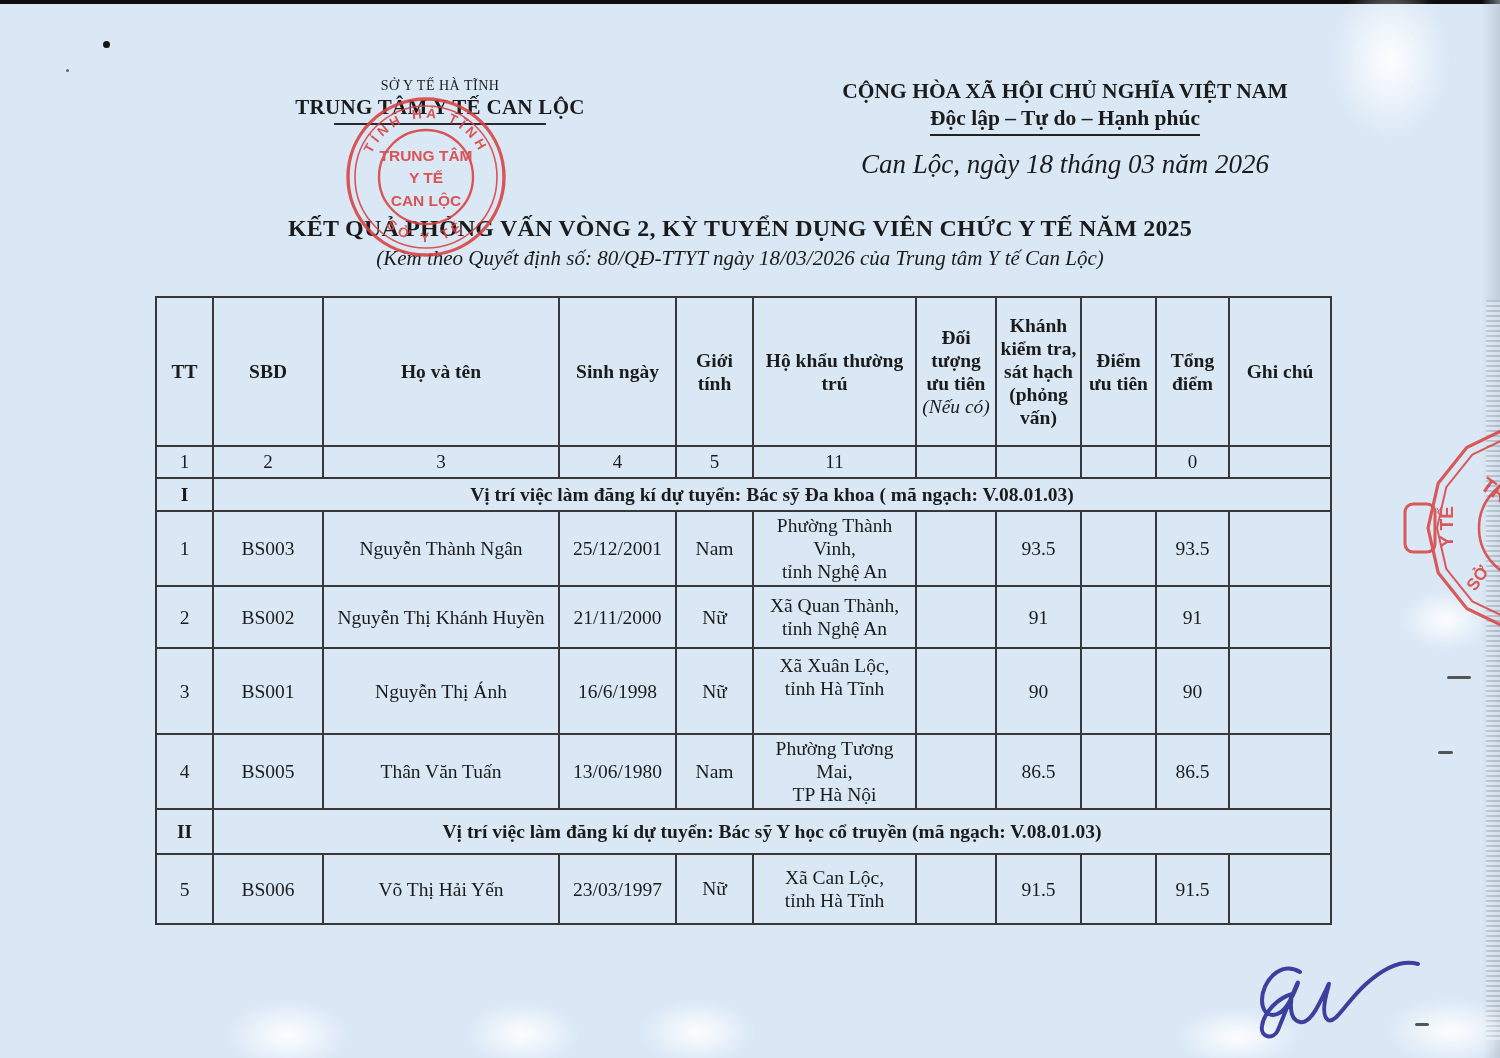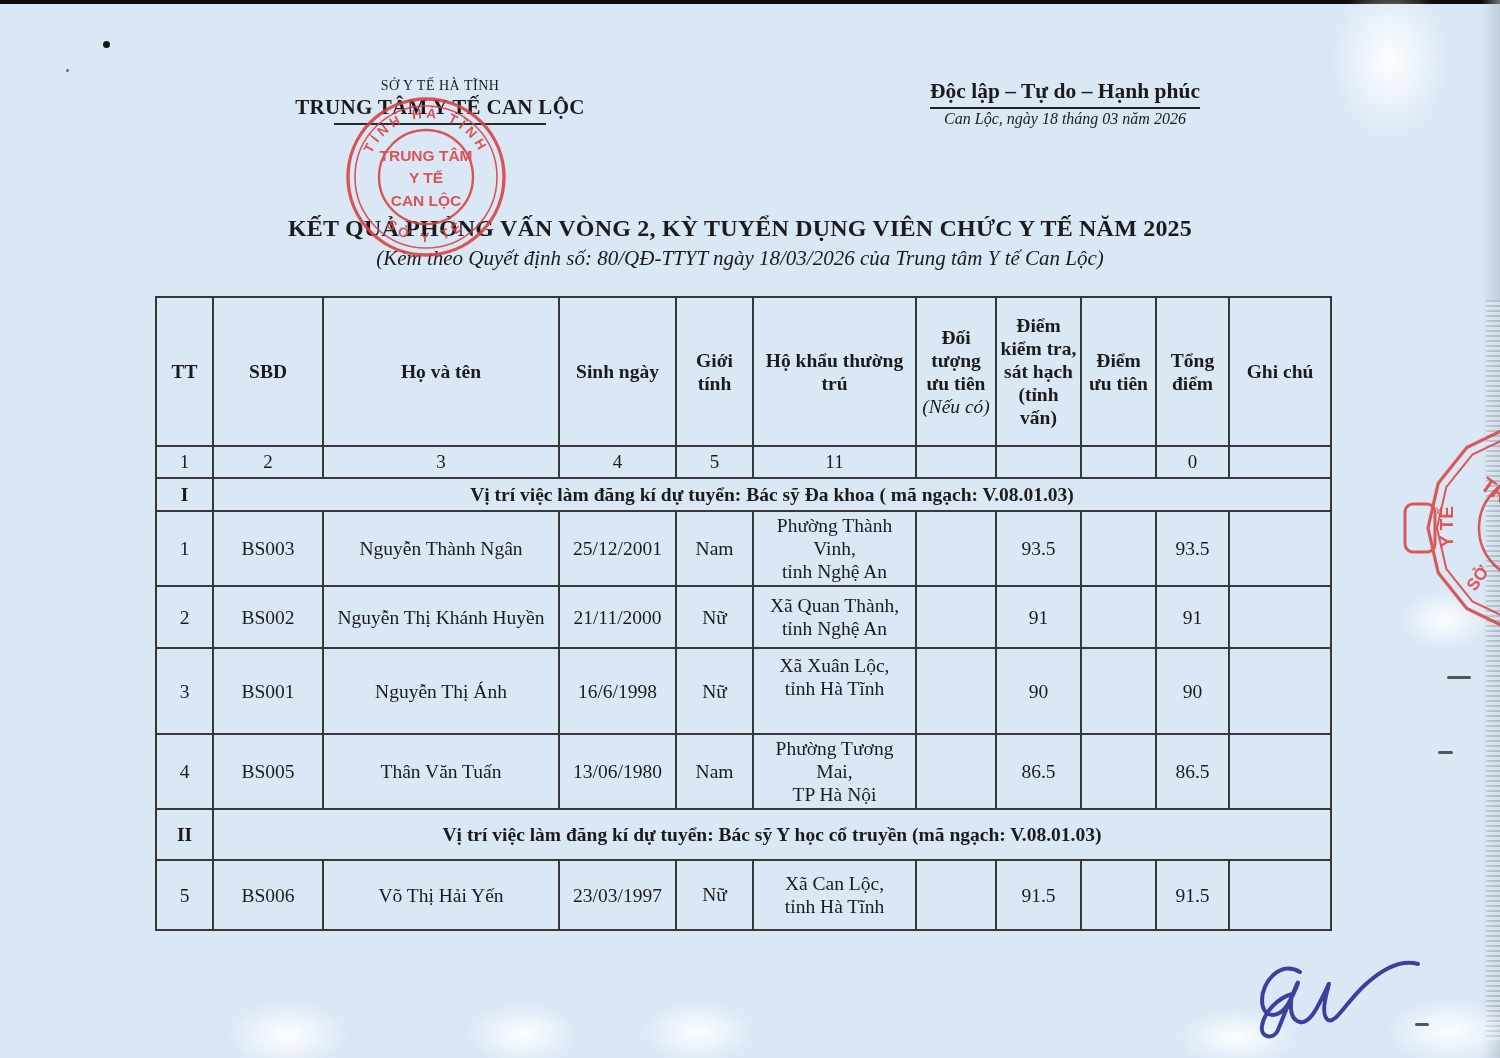--- a/index.html
+++ b/index.html
@@ -27,21 +27,21 @@
   
   .hdr-left  { position:absolute; left:230px; top:78px; width:420px; text-align:center; line-height:1.2; }
   .hdr-left .l1 { font-size:14px; letter-spacing:.5px; }
   .hdr-left .l2 { font-size:21px; font-weight:bold; letter-spacing:.3px; }
   .hdr-left .rule { width:212px; height:0; border-bottom:2px solid #2a2a2a; margin:3px auto 0 auto; }
 
   .hdr-right { position:absolute; left:790px; top:78px; width:550px; text-align:center; line-height:1.25; }
   .hdr-right .l1 { font-size:21.5px; font-weight:bold; }
   .hdr-right .l2 { font-size:21.5px; font-weight:bold; display:inline-block;
                    border-bottom:2px solid #222; padding-bottom:2px; }
-  .hdr-right .l3 { font-size:16px; font-style:italic; }
+  .hdr-right .l3 { font-size:27px; font-style:italic; margin-top:12px; }
 
   .doc-title    { position:absolute; left:10px; top:215px; width:1460px; text-align:center;
                   font-size:24px; font-weight:bold; letter-spacing:.2px; }
   .doc-subtitle { position:absolute; left:10px; top:246px; width:1460px; text-align:center;
                   font-size:21px; font-style:italic; }
 
   
   .stamp-main { position:absolute; left:321px; top:72px; width:210px; height:210px; opacity:.88; pointer-events:none; }
   .stamp-edge { position:absolute; left:1400px; top:408px; width:270px; height:240px; opacity:.85; pointer-events:none; }
   .signature  { position:absolute; left:1250px; top:942px; width:200px; height:105px; pointer-events:none; }
@@ -89,20 +89,21 @@
   <div class="dash" style="left:1438px; top:751px; width:15px;"></div>
   <div class="dash" style="left:1415px; top:1023px; width:14px;"></div>
 
   <div class="hdr-left">
     <div class="l1">SỞ Y TẾ HÀ TĨNH</div>
     <div class="l2">TRUNG TÂM Y TẾ CAN LỘC</div>
     <div class="rule"></div>
   </div>
 
   <div class="hdr-right">
+    <div class="l1">CỘNG HÒA XÃ HỘI CHỦ NGHĨA VIỆT NAM</div>
     <div><span class="l2">Độc lập – Tự do – Hạnh phúc</span></div>
     <div class="l3">Can Lộc, ngày 18  tháng 03 năm 2026</div>
   </div>
 
   <div class="doc-title">KẾT QUẢ PHỎNG VẤN VÒNG 2, KỲ TUYỂN DỤNG VIÊN CHỨC Y TẾ NĂM 2025</div>
   <div class="doc-subtitle">(Kèm theo Quyết định số: 80/QĐ-TTYT ngày 18/03/2026  của Trung tâm Y tế Can Lộc)</div>
 
   <svg class="stamp-main" viewBox="-105 -105 210 210">
     <circle cx="0" cy="0" r="78" fill="none" stroke="#d9403f" stroke-width="3.4"></circle>
     <circle cx="0" cy="0" r="71" fill="none" stroke="#d9403f" stroke-width="1.6"></circle>
@@ -151,21 +152,21 @@
         <td class="hd">TT</td>
         <td class="hd">SBD</td>
         <td class="hd">Họ và tên</td>
         <td class="hd">Sinh ngày</td>
         <td class="hd">Giới tính</td>
         <td class="hd">Hộ khẩu thường trú</td>
         <td class="hd vt pt6">
           <span>Đối tượng ưu tiên</span>
           <span class="it">(Nếu có)</span>
         </td>
-        <td class="hd vt pt6">Điểm kiểm tra, sát hạch (tỉnh vấn)</td>
+        <td class="hd vt pt6">Khánh kiểm tra, sát hạch (phỏng vấn)</td>
         <td class="hd vt pt6">Điểm ưu tiên</td>
         <td class="hd vt pt6">Tổng điểm</td>
         <td class="hd">Ghi chú</td>
       </tr>
 
       <tr class="num-row" style="height:32px">
         <td>1</td>
         <td>2</td>
         <td>3</td>
         <td>4</td>
@@ -238,21 +239,21 @@
         <td class="prewrap">Phường Tương
 Mai,
 TP Hà Nội</td>
         <td></td>
         <td>86.5</td>
         <td></td>
         <td>86.5</td>
         <td></td>
       </tr>
 
-      <tr style="height:51px">
+      <tr style="height:45px">
         <td class="hd">II</td>
         <td class="sect" colspan="10">Vị trí việc làm đăng kí dự tuyển: Bác sỹ Y học cổ truyền (mã ngạch: V.08.01.03)</td>
       </tr>
 
       <tr style="height:70px">
         <td>5</td>
         <td>BS006</td>
         <td class="name">Võ Thị Hải Yến</td>
         <td>23/03/1997</td>
         <td class="vt" style="padding-top:1px">Nữ</td>

